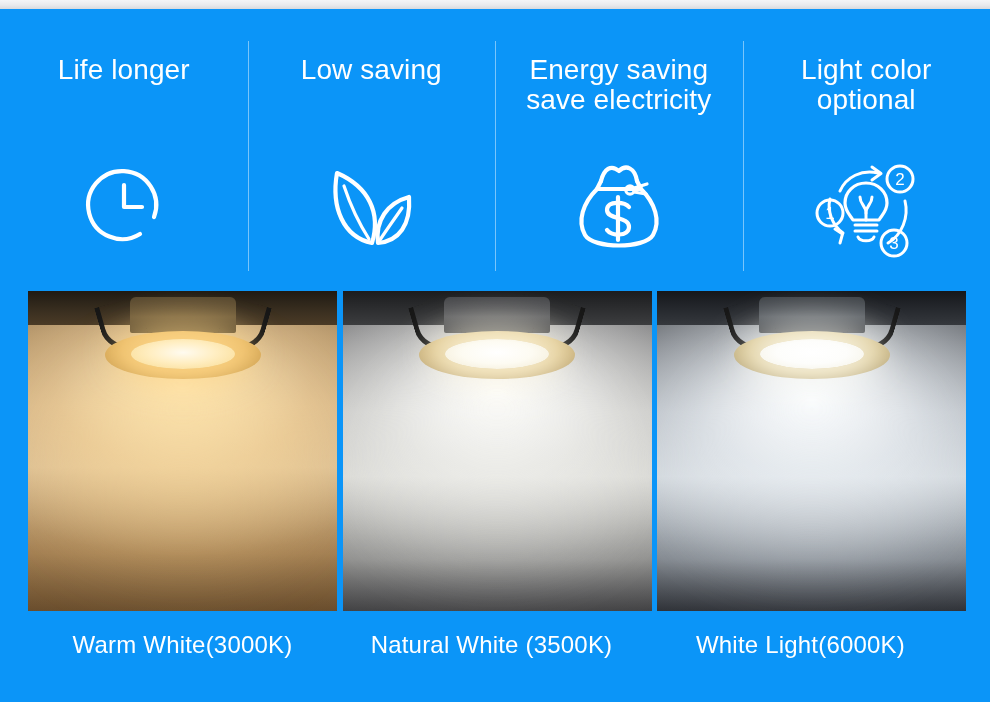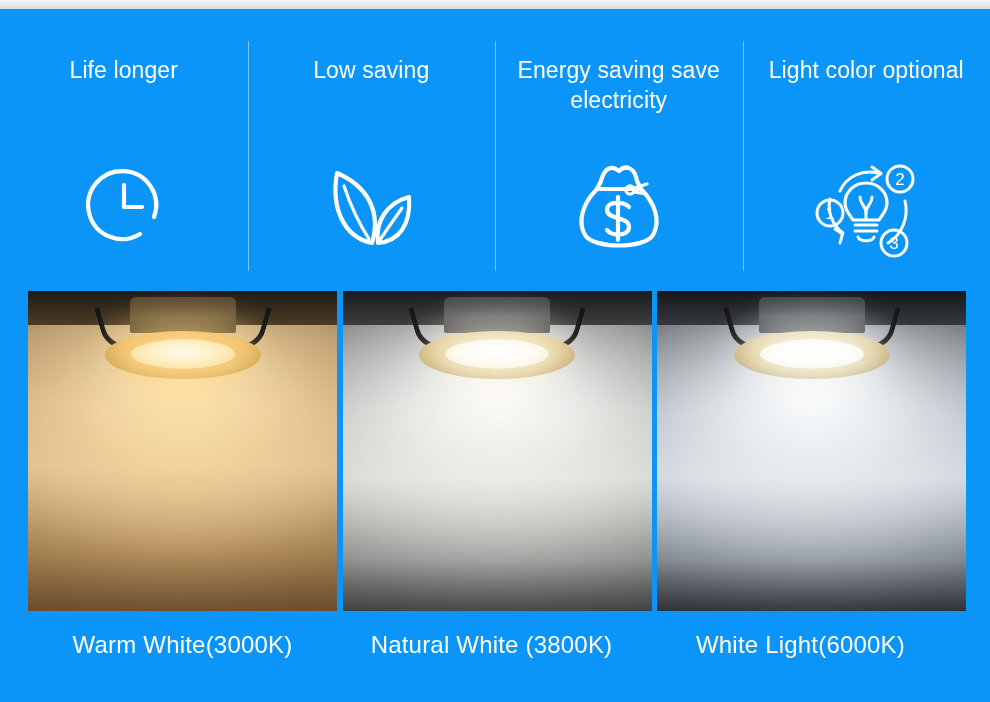--- a/index.html
+++ b/index.html
@@ -52,21 +52,21 @@
     top: 32px;
     bottom: 6px;
     width: 1px;
     background: rgba(255,255,255,0.45);
   }
   .feature-title {
     margin-top: 46px;
     width: 100%;
     text-align: center;
     color: #ffffff;
-    font-size: 23px;
+    font-size: 28px;
     line-height: 30px;
     font-weight: 400;
     letter-spacing: 0.1px;
     padding: 0 22px;
     box-sizing: border-box;
   }
   .feature-icon {
     position: absolute;
     top: 146px;
     left: 50%;
@@ -349,17 +349,17 @@
         <div class="clip clip-r"></div>
         <div class="bezel bezel-cool"></div>
         <div class="lens lens-cool"></div>
       </div>
     </div>
 
   </div>
 
   <div class="captions">
     <div class="caption">Warm White(3000K)</div>
-    <div class="caption">Natural White (3800K)</div>
+    <div class="caption">Natural White (3500K)</div>
     <div class="caption">White Light(6000K)</div>
   </div>
 
 </div>
 
 </body></html>

